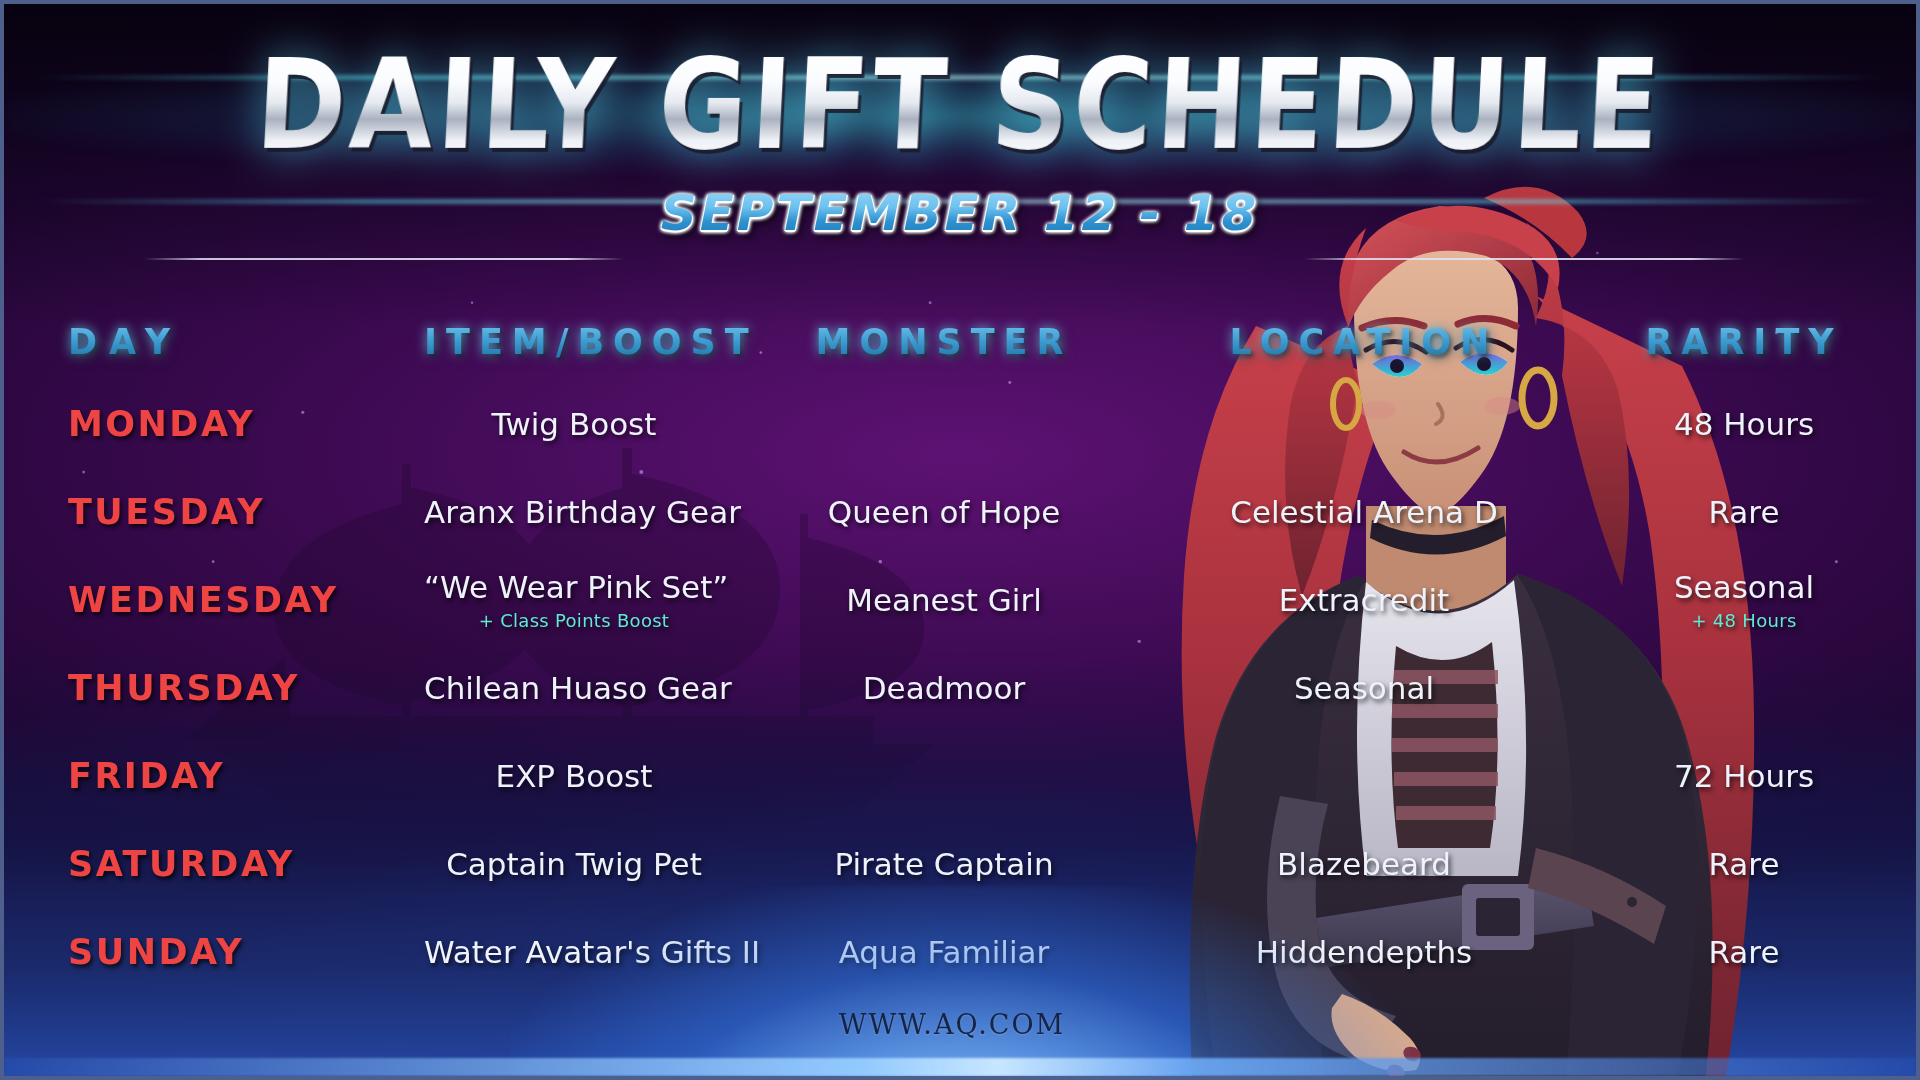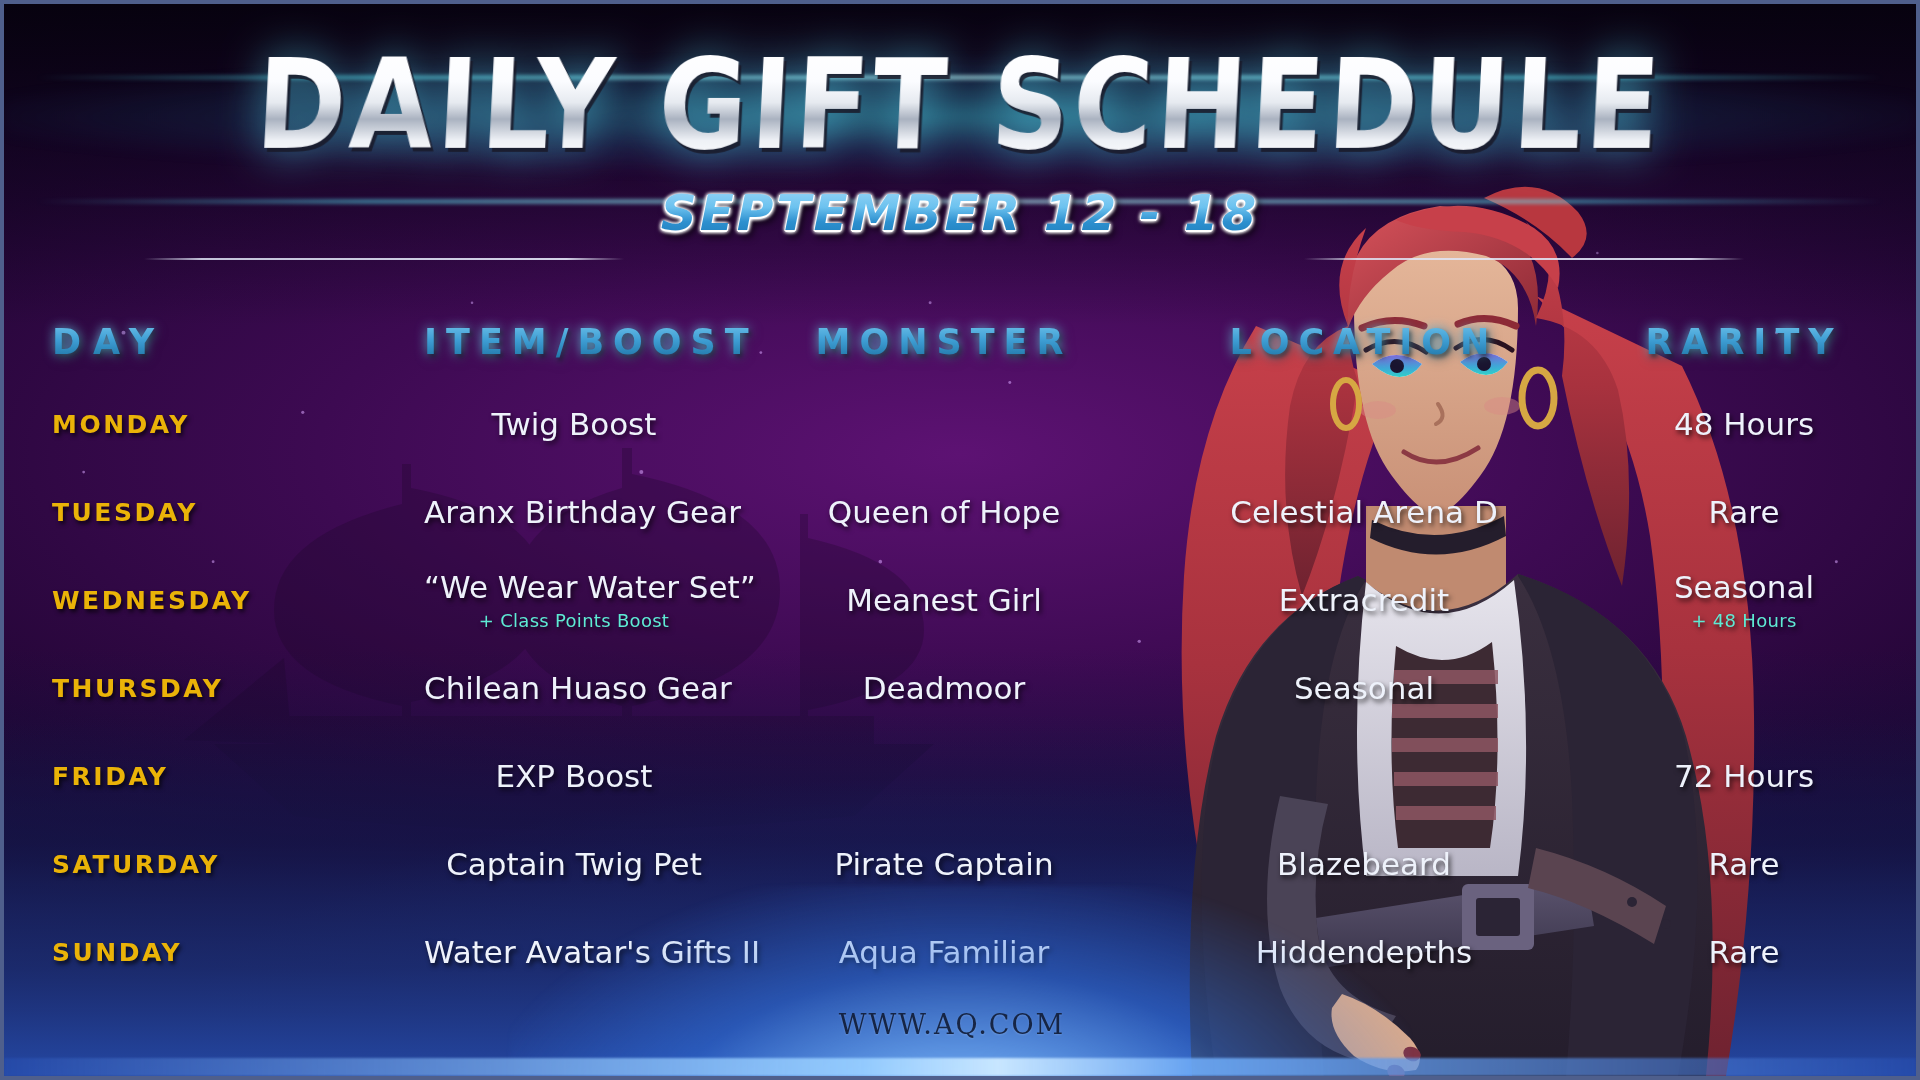--- a/index.html
+++ b/index.html
@@ -75,39 +75,39 @@
     white-space:nowrap;
   }
   .divider{position:absolute;top:254px;height:2px;
     background:linear-gradient(90deg, rgba(220,225,240,0) 0%, rgba(222,228,245,.85) 12%, rgba(228,232,248,.9) 88%, rgba(220,225,240,0) 100%);}
   .div-l{left:140px;width:480px;}
   .div-r{left:1300px;width:440px;}
 
   
   .grid{position:absolute;left:0;top:300px;width:1920px;}
   .row{display:grid;grid-template-columns:420px 300px 440px 400px 360px;align-items:center;}
-  .c-day{padding-left:48px;}
+  .c-day{padding-left:64px;}
   .c-item,.c-mon,.c-loc,.c-rar{text-align:center;}
 
   .hdr{height:76px;}
   .hdr span{
     font-family:"DejaVu Sans", sans-serif;
     font-size:35px;font-weight:700;letter-spacing:9px;
     background:linear-gradient(180deg,#6fc2ea 0%,#3e9ed4 45%,#1c6f9f 100%);
     -webkit-background-clip:text;background-clip:text;color:transparent;
     filter:drop-shadow(0 0 6px rgba(120,215,255,.85)) drop-shadow(2px 3px 2px rgba(0,0,0,.75));
     display:inline-block;
   }
   .hdr .c-day span{letter-spacing:12px;}
 
   .drow{height:88px;}
   .day{
     font-family:"DejaVu Sans", sans-serif;
-    font-size:25px;font-weight:700;letter-spacing:2.5px;
-    color:#eab308; text-shadow:2px 3px 4px rgba(0,0,0,.72);
+    font-size:35px;font-weight:700;letter-spacing:2.5px;
+    color:#ef4444; text-shadow:2px 3px 4px rgba(0,0,0,.72);
     white-space:nowrap;
   }
   .cell{
     font-family:"DejaVu Sans", sans-serif;
     font-weight:400;font-size:31px;color:#eef2fb;
     text-shadow:2px 3px 5px rgba(0,0,0,.7);
     white-space:nowrap;
   }
   .sub{display:block;font-size:18px;margin-top:5px;color:#5eead4;letter-spacing:.3px;}
   .cellwrap{position:relative;}
@@ -308,21 +308,21 @@
     <div class="row drow">
       <div class="c-day day">TUESDAY</div>
       <div class="c-item cell cellwrap"><span>Aranx Birthday Gear</span></div>
       <div class="c-mon cell">Queen of Hope</div>
       <div class="c-loc cell">Celestial Arena D</div>
       <div class="c-rar cell cellwrap"><span>Rare</span></div>
     </div>
 
     <div class="row drow">
       <div class="c-day day">WEDNESDAY</div>
-      <div class="c-item cell cellwrap"><span>“We Wear Water Set”</span><span class="sub">+ Class Points Boost</span></div>
+      <div class="c-item cell cellwrap"><span>“We Wear Pink Set”</span><span class="sub">+ Class Points Boost</span></div>
       <div class="c-mon cell">Meanest Girl</div>
       <div class="c-loc cell">Extracredit</div>
       <div class="c-rar cell cellwrap"><span>Seasonal</span><span class="sub">+ 48 Hours</span></div>
     </div>
 
     <div class="row drow">
       <div class="c-day day">THURSDAY</div>
       <div class="c-item cell cellwrap"><span>Chilean Huaso Gear</span></div>
       <div class="c-loc cell">Deadmoor</div>
       <div class="c-rar cell cellwrap"><span>Seasonal</span></div>

